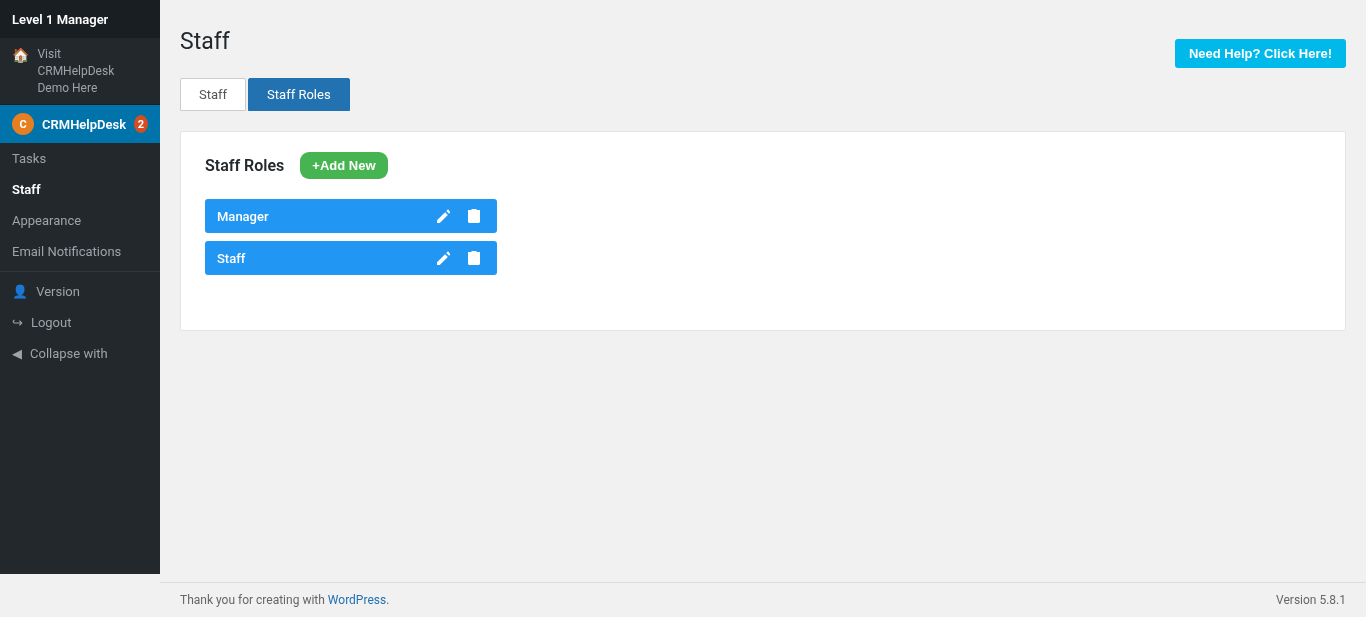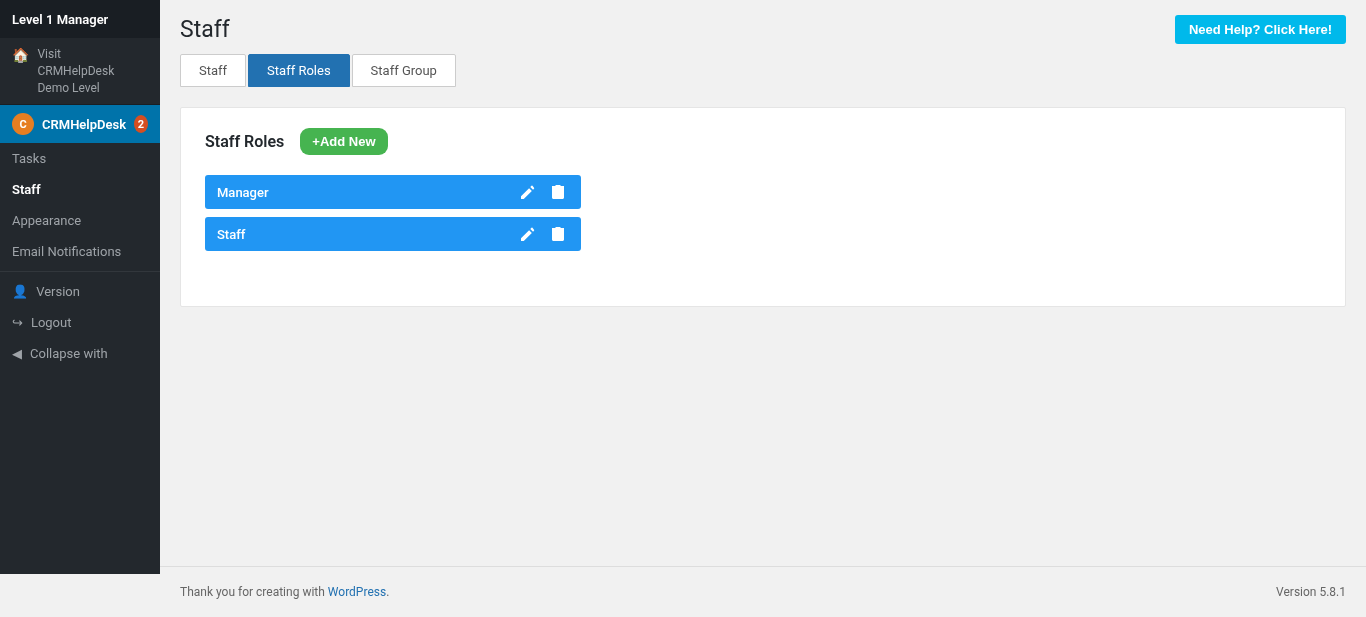--- a/index.html
+++ b/index.html
@@ -119,20 +119,21 @@
     }
     .help-button {
       background: #00b9eb;
       color: #fff;
       border: none;
       padding: 7px 14px;
       font-size: 13px;
       font-weight: 600;
       cursor: pointer;
       border-radius: 3px;
+      margin-top: 24px;
     }
 
     .main-content {
       flex: 1;
       padding: 0 20px 20px 20px;
       overflow-y: auto;
     }
 
     
     .tabs-bar {
@@ -192,40 +193,40 @@
     
     .role-item {
       background: #2196f3;
       color: #fff;
       display: flex;
       align-items: center;
       justify-content: space-between;
       padding: 8px 12px;
       border-radius: 3px;
       margin-bottom: 8px;
-      width: 376px;
+      width: 292px;
     }
     .role-item-label { font-size: 13px; font-weight: 500; }
     .role-item-actions { display: flex; gap: 8px; }
     .role-action-btn {
       background: transparent;
       border: none;
       color: #fff;
       cursor: pointer;
       font-size: 14px;
       padding: 2px 4px;
       display: flex;
       align-items: center;
       justify-content: center;
     }
 
     
     .footer {
       background: #f1f1f1;
-      padding: 18px 20px;
+      padding: 10px 20px;
       display: flex;
       align-items: center;
       justify-content: space-between;
       border-top: 1px solid #ddd;
       font-size: 12px;
       color: #666;
     }
     .footer a { color: #2271b1; text-decoration: none; }
   </style>
 </head>
@@ -234,21 +235,21 @@
 <div id="sidebar">
   <div class="sidebar-header">
     <span>Level 1 Manager</span>
   </div>
 
   <div class="sidebar-visit">
     <span class="icon">🏠</span>
     <span class="sidebar-visit-text">
       <span>Visit</span><br>
       <span>CRMHelpDesk</span><br>
-      <span>Demo Level</span>
+      <span>Demo Here</span>
     </span>
   </div>
 
   <div class="sidebar-crm-section">
     <div class="crm-avatar">C</div>
     <span class="crm-label">CRMHelpDesk</span>
     <span class="crm-badge">2</span>
   </div>
 
   <nav class="sidebar-nav">
@@ -278,21 +279,20 @@
   <div class="main-header">
     <h1 class="page-title">Staff</h1>
     <button class="help-button">Need Help? Click Here!</button>
   </div>
 
   <div class="main-content">
 
     <div class="tabs-bar">
       <a class="tab-item">Staff</a>
       <a class="tab-item active">Staff Roles</a>
-      <a class="tab-item">Staff Group</a>
     </div>
 
     <div class="card">
       <div class="card-header">
         <span class="card-title">Staff Roles</span>
         <button class="add-new-btn">+Add New</button>
       </div>
 
       <div>
         <div class="role-item">

